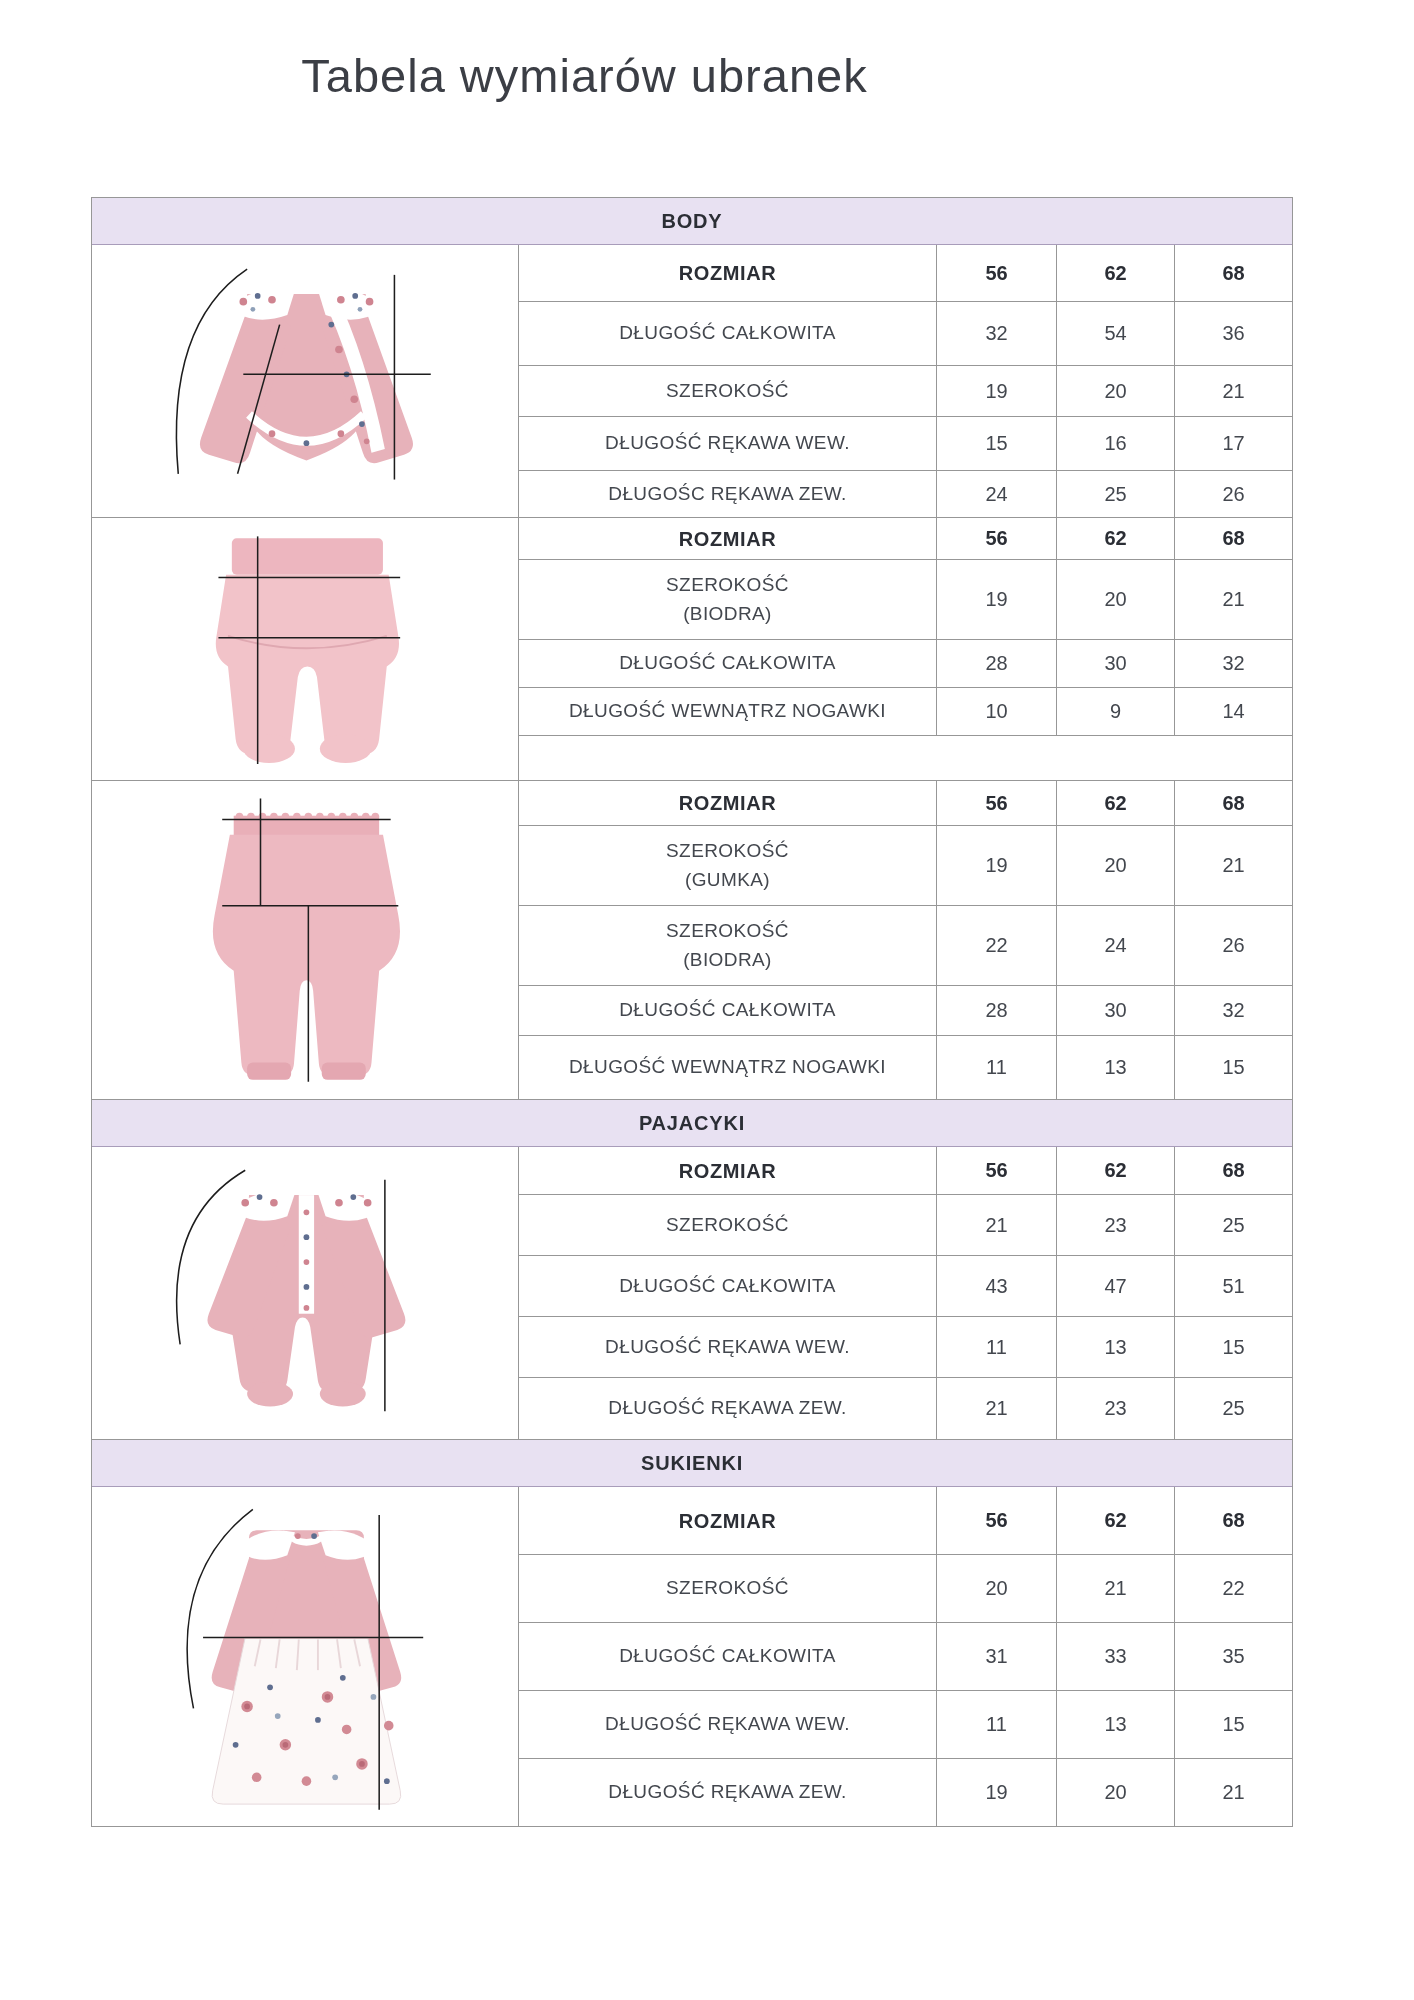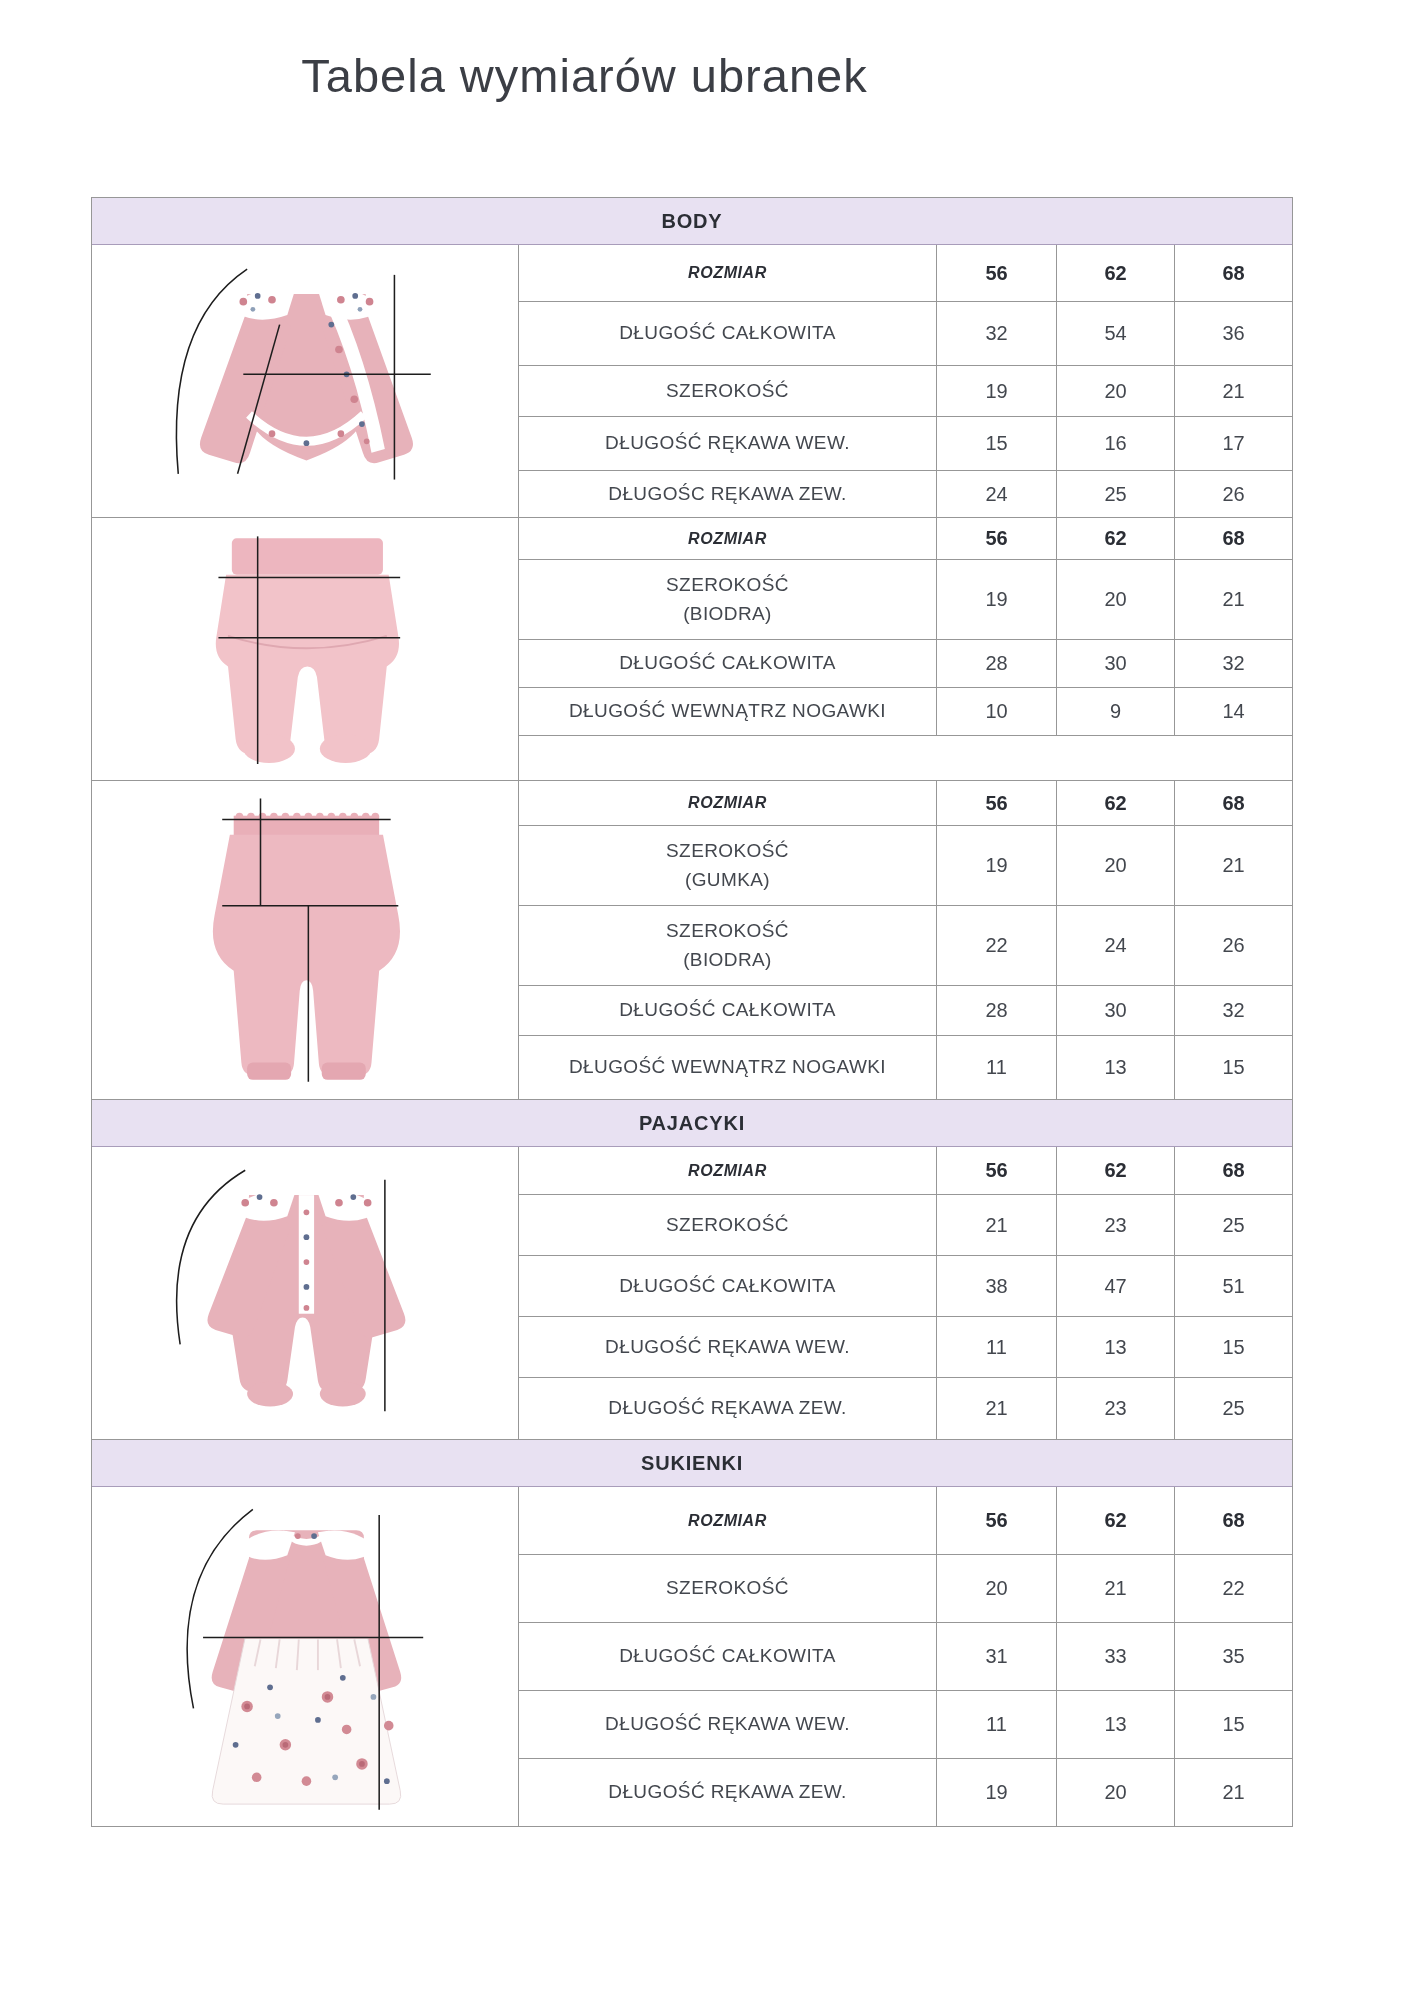--- a/index.html
+++ b/index.html
@@ -29,21 +29,21 @@
   }
   .img-cell svg{width:96%;height:96%;}
   .cell{
     border-left:1px solid #979797;border-bottom:1px solid #979797;
     box-sizing:border-box;display:flex;align-items:center;justify-content:center;
     text-align:center;
   }
   .lab{font-size:19px;letter-spacing:.4px;white-space:pre-line;line-height:1.5;color:#43474e;}
   .val{font-size:20px;color:#43474e;}
   .bold{font-weight:bold;color:#2b2e35;}
-  .lab.bold{font-size:16px;letter-spacing:.6px;font-style:italic;}
+  .lab.bold{font-size:20px;letter-spacing:.6px;}
   .val.bold{font-size:20px;}
   .spacer{grid-column:2 / 6;border-left:1px solid #979797;border-bottom:1px solid #979797;box-sizing:border-box;}
   .mline{stroke:#1d1d1d;stroke-width:1.6;fill:none;}
 </style>
 </head>
 <body>
 
 <div class="title">Tabela wymiarów ubranek</div>
 
 <div class="size-table">
@@ -230,21 +230,21 @@
     <div class="cell val bold">56</div>
     <div class="cell val bold">62</div>
     <div class="cell val bold">68</div>
 
     <div class="cell lab">SZEROKOŚĆ</div>
     <div class="cell val">21</div>
     <div class="cell val">23</div>
     <div class="cell val">25</div>
 
     <div class="cell lab">DŁUGOŚĆ CAŁKOWITA</div>
-    <div class="cell val">38</div>
+    <div class="cell val">43</div>
     <div class="cell val">47</div>
     <div class="cell val">51</div>
 
     <div class="cell lab">DŁUGOŚĆ RĘKAWA WEW.</div>
     <div class="cell val">11</div>
     <div class="cell val">13</div>
     <div class="cell val">15</div>
 
     <div class="cell lab">DŁUGOŚĆ RĘKAWA ZEW.</div>
     <div class="cell val">21</div>

